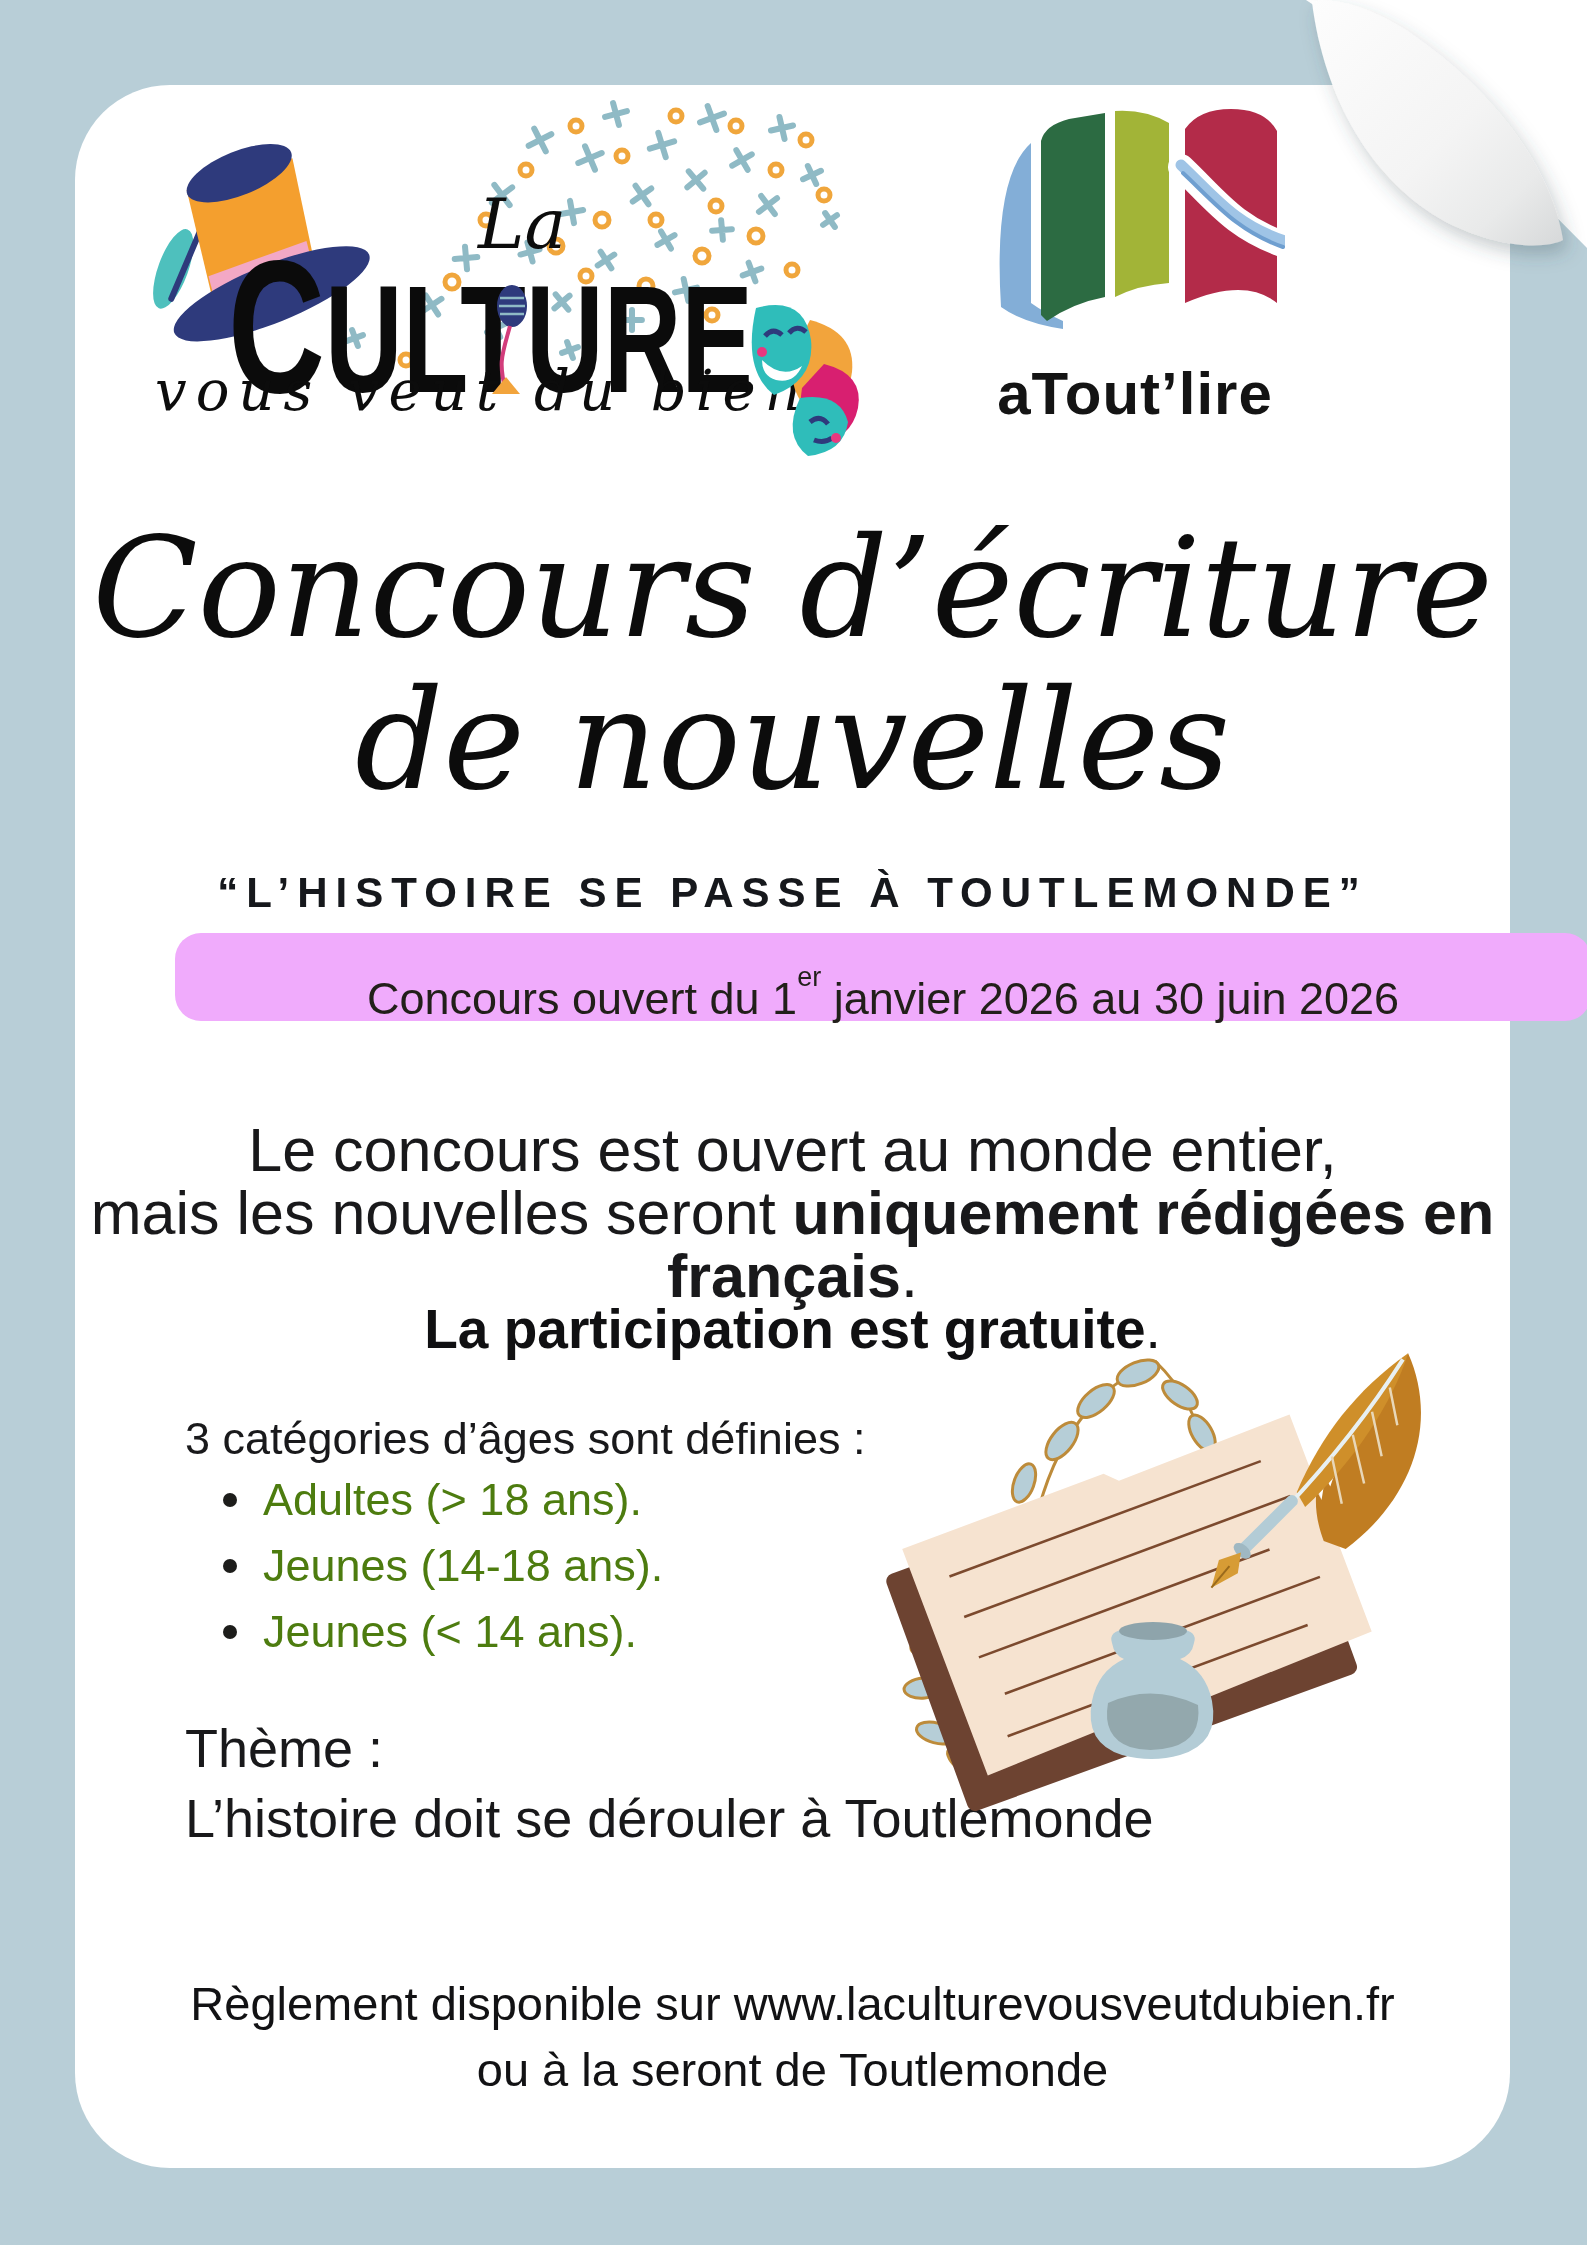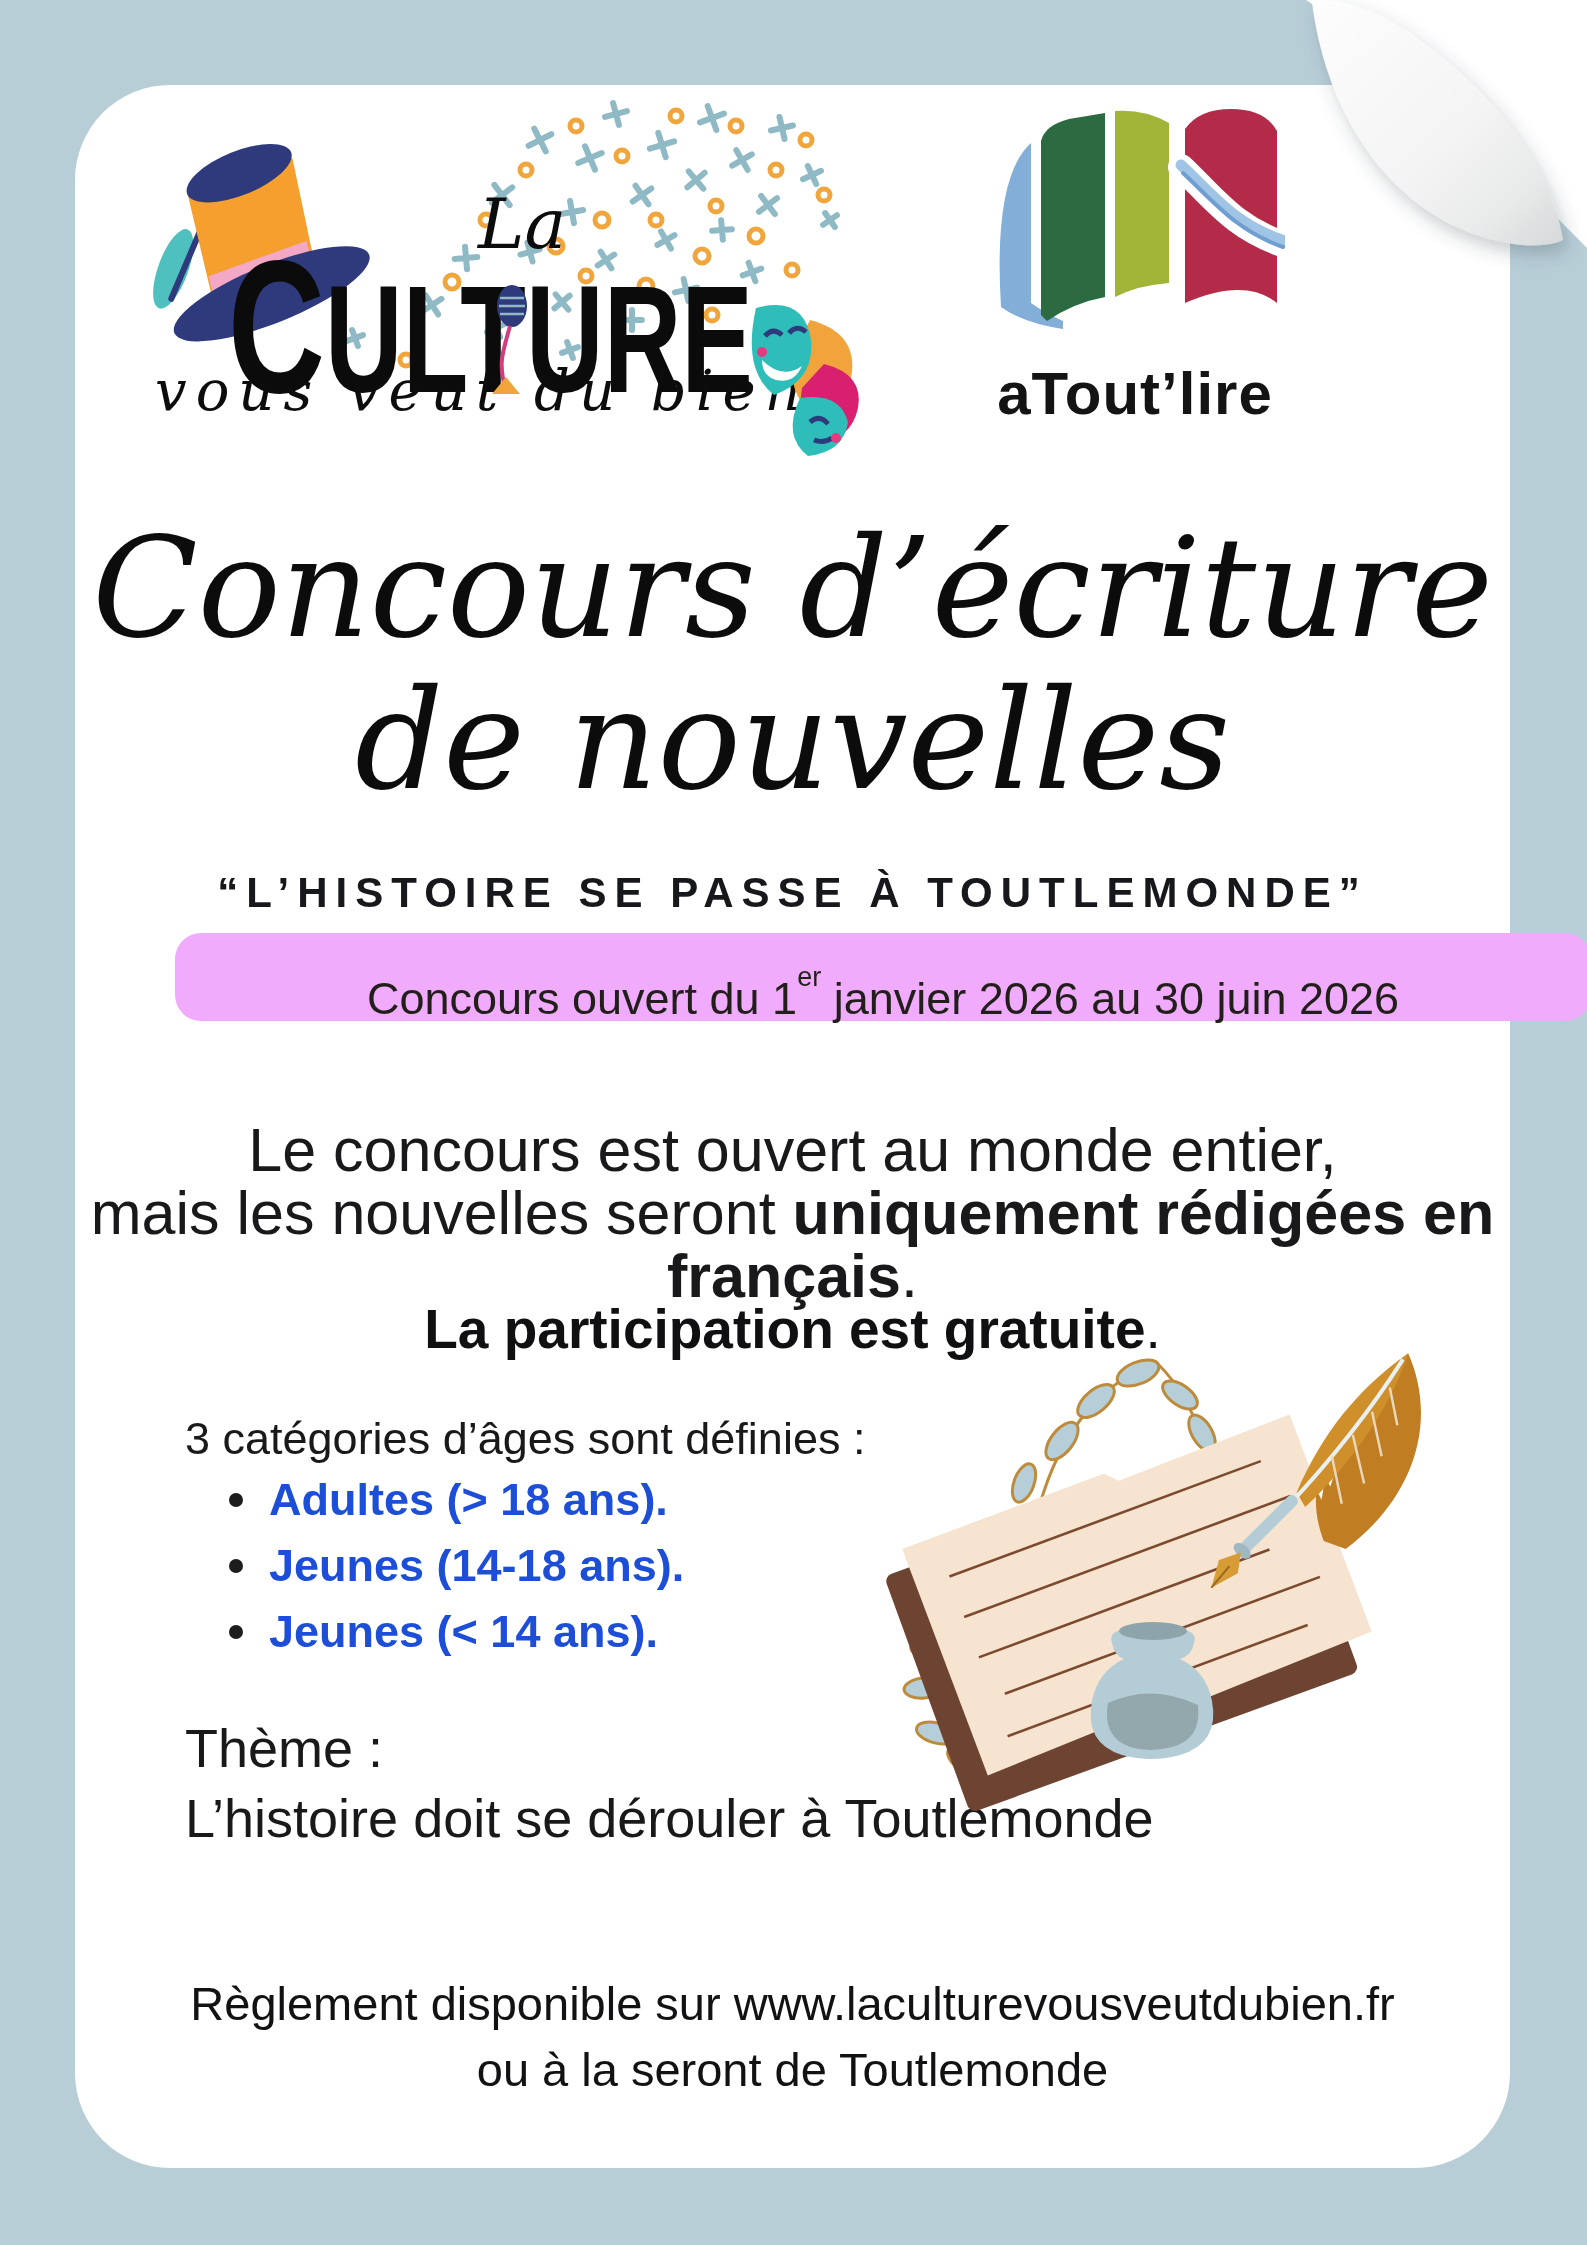--- a/index.html
+++ b/index.html
@@ -21,21 +21,21 @@
 
   .banner{left:100px;top:848px;width:1416px;height:88px;background:#f0abfc;border-radius:26px;
           text-align:center;line-height:88px;font-size:45px;color:#221f1a;white-space:nowrap;}
   .banner sup{font-size:27px;vertical-align:28px;}
 
   .intro{top:1034px;font-size:61px;line-height:63px;color:#19191b;}
   .participation{top:1212px;font-size:55px;color:#101012;text-align:center;}
   .participation b{font-weight:700;}
 
   .cat-heading{left:110px;top:1328px;font-size:45px;color:#19191b;}
-  .cat-list{left:116px;top:1382px;list-style:none;margin:0;padding:0;font-size:45px;color:#1d4ed8;font-weight:bold;}
+  .cat-list{left:110px;top:1382px;list-style:none;margin:0;padding:0;font-size:45px;color:#4d7c0f;}
   .cat-list li{position:relative;padding-left:78px;height:66px;line-height:66px;}
   .cat-list li::before{content:"";position:absolute;left:38px;top:26px;width:14px;height:14px;
                        border-radius:50%;background:#1d1d1b;}
 
   .theme{left:110px;top:1628px;font-size:54px;line-height:70px;color:#19191b;}
 
   .illustration{left:775px;top:1258px;width:580px;height:470px;overflow:visible;}
 
   .footer{top:1886px;font-size:47px;line-height:66px;color:#121214;}
   .footer b{font-weight:400;}

